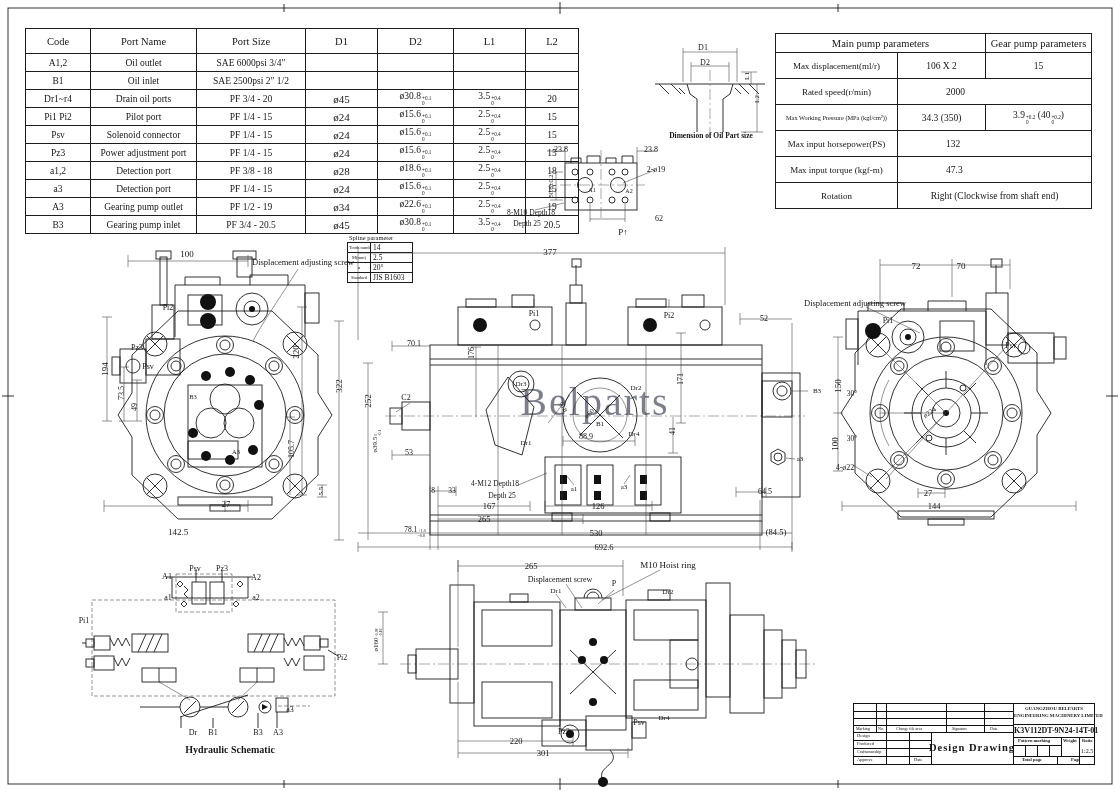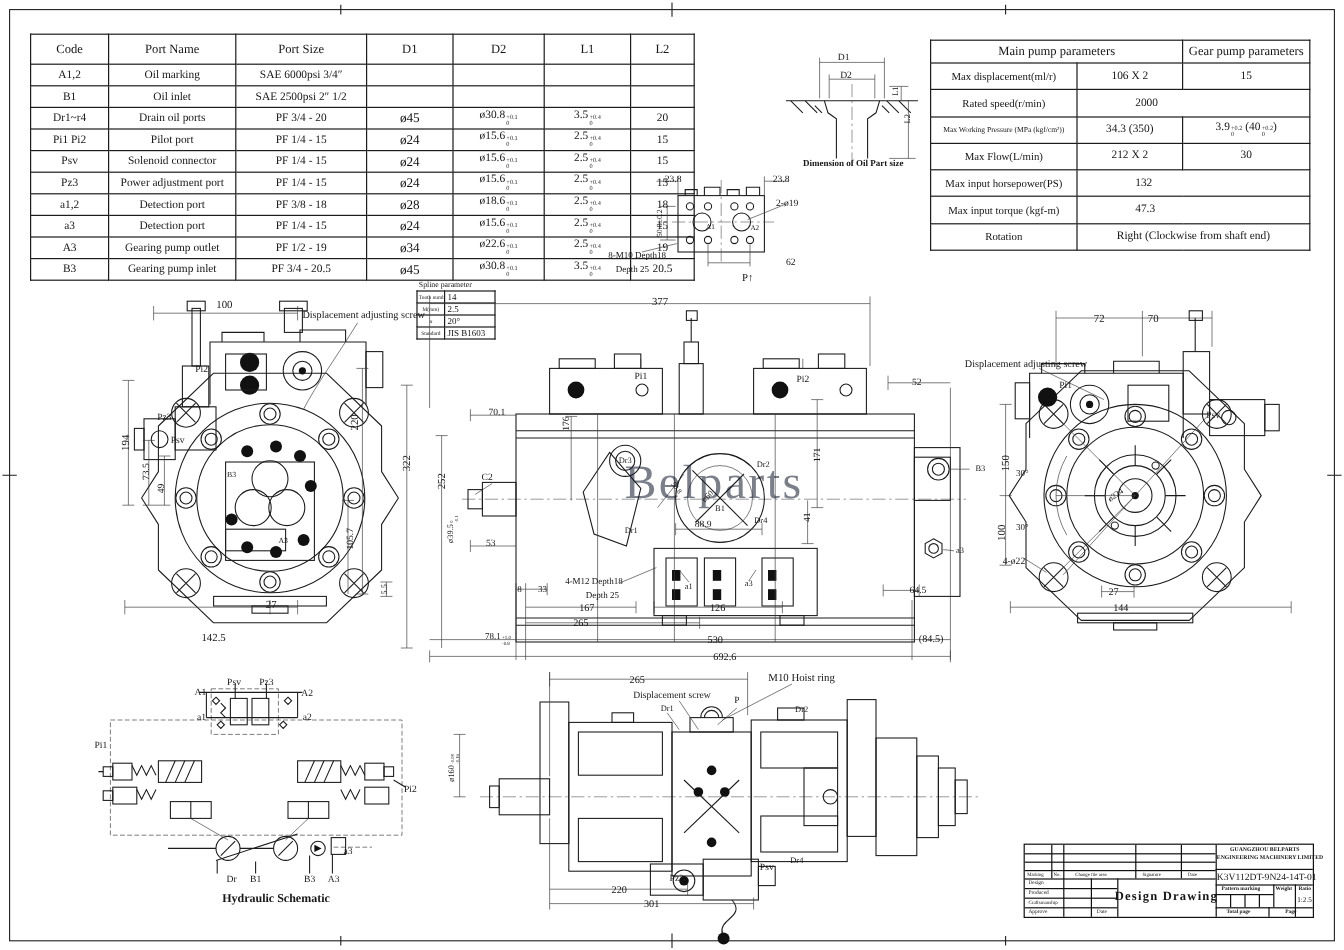--- a/index.html
+++ b/index.html
@@ -71,21 +71,21 @@
         <th>Port Size</th>
         <th>D1</th>
         <th>D2</th>
         <th>L1</th>
         <th>L2</th>
       </tr>
     </thead>
   <tbody id="ports-body">
       <tr>
         <td class="c0">A1,2</td>
-        <td class="c1">Oil marking</td>
+        <td class="c1">Oil outlet</td>
         <td class="c2">SAE 6000psi 3/4″</td>
         <td class="c3"></td>
         <td class="c4"></td>
         <td class="c5"></td>
         <td class="c6"></td>
       </tr>
       <tr>
         <td class="c0">B1</td>
         <td class="c1">Oil inlet</td>
         <td class="c2">SAE 2500psi 2″ 1/2</td>
@@ -242,25 +242,20 @@
       <tr>
         <td class="lbl small">Max Working Pressure (MPa (kgf/cm²))</td>
         <td>34.3 (350)</td>
         <td>3.9<span class="tol">
             <span>+0.2</span>
             <span>0</span>
           </span> (40<span class="tol">
             <span>+0.2</span>
             <span>0</span>
           </span>)</td>
-      </tr>
-      <tr>
-        <td class="lbl">Max  Flow(L/min)</td>
-        <td>212 X 2</td>
-        <td>30</td>
       </tr>
       <tr>
         <td class="lbl">Max input horsepower(PS)</td>
         <td class="span-main" colspan="2">132</td>
       </tr>
       <tr>
         <td class="lbl">Max input torque (kgf-m)</td>
         <td class="span-main" colspan="2">47.3</td>
       </tr>
       <tr>
@@ -665,21 +660,21 @@
   <div class="hl" style="top:52px;right:163px;"></div>
   <span class="tbtxt" style="left:3px;top:30px;font-size:4.5px;">Design</span>
   <span class="tbtxt" style="left:3px;top:38px;font-size:4.5px;">Produced</span>
   <span class="tbtxt" style="left:3px;top:46px;font-size:4.2px;">Craftsmanship</span>
   <span class="tbtxt" style="left:3px;top:54px;font-size:4.5px;">Approve</span>
   <span class="tbtxt" style="left:60px;top:54px;font-size:4.5px;">Date</span>
   <div class="tbtxt" style="left:77px;top:28px;width:82px;height:32px;display:flex;align-items:center;justify-content:center;font-size:10.5px;font-weight:bold;letter-spacing:1px;">Design Drawing</div>
   <div class="tbtxt" style="left:160px;top:3px;width:80px;text-align:center;font-size:4.8px;font-weight:bold;">GUANGZHOU BELPARTS</div>
   <div class="tbtxt" style="left:160px;top:10px;width:80px;text-align:center;font-size:4.8px;font-weight:bold;">ENGINEERING MACHINERY LIMITED</div>
   <div class="hl" style="top:20px;left:159px;"></div>
-  <div class="tbtxt" style="left:160px;top:23px;width:59px;text-align:center;font-size:8px;font-weight:normal;">K3V112DT-9N24-14T-01</div>
+  <div class="tbtxt" style="left:160px;top:23px;width:59px;text-align:center;font-size:8px;font-weight:bold;">K3V112DT-9N24-14T-01</div>
   <div class="hl" style="top:33px;left:159px;"></div>
   <div class="vl" style="left:207px;top:33px;height:19px;bottom:auto;"></div>
   <div class="vl" style="left:225px;top:33px;"></div>
   <span class="tbtxt" style="left:164px;top:35px;font-size:4.5px;font-weight:bold;">Pattern marking</span>
   <span class="tbtxt" style="left:209px;top:35px;font-size:4.5px;font-weight:bold;">Weight</span>
   <span class="tbtxt" style="left:228px;top:35px;font-size:4.5px;font-weight:bold;">Ratio</span>
   <div class="hl" style="top:41px;left:159px;right:33px;"></div>
   <div class="vl" style="left:171px;top:41px;height:11px;bottom:auto;"></div>
   <div class="vl" style="left:183px;top:41px;height:11px;bottom:auto;"></div>
   <div class="vl" style="left:195px;top:41px;height:11px;bottom:auto;"></div>

